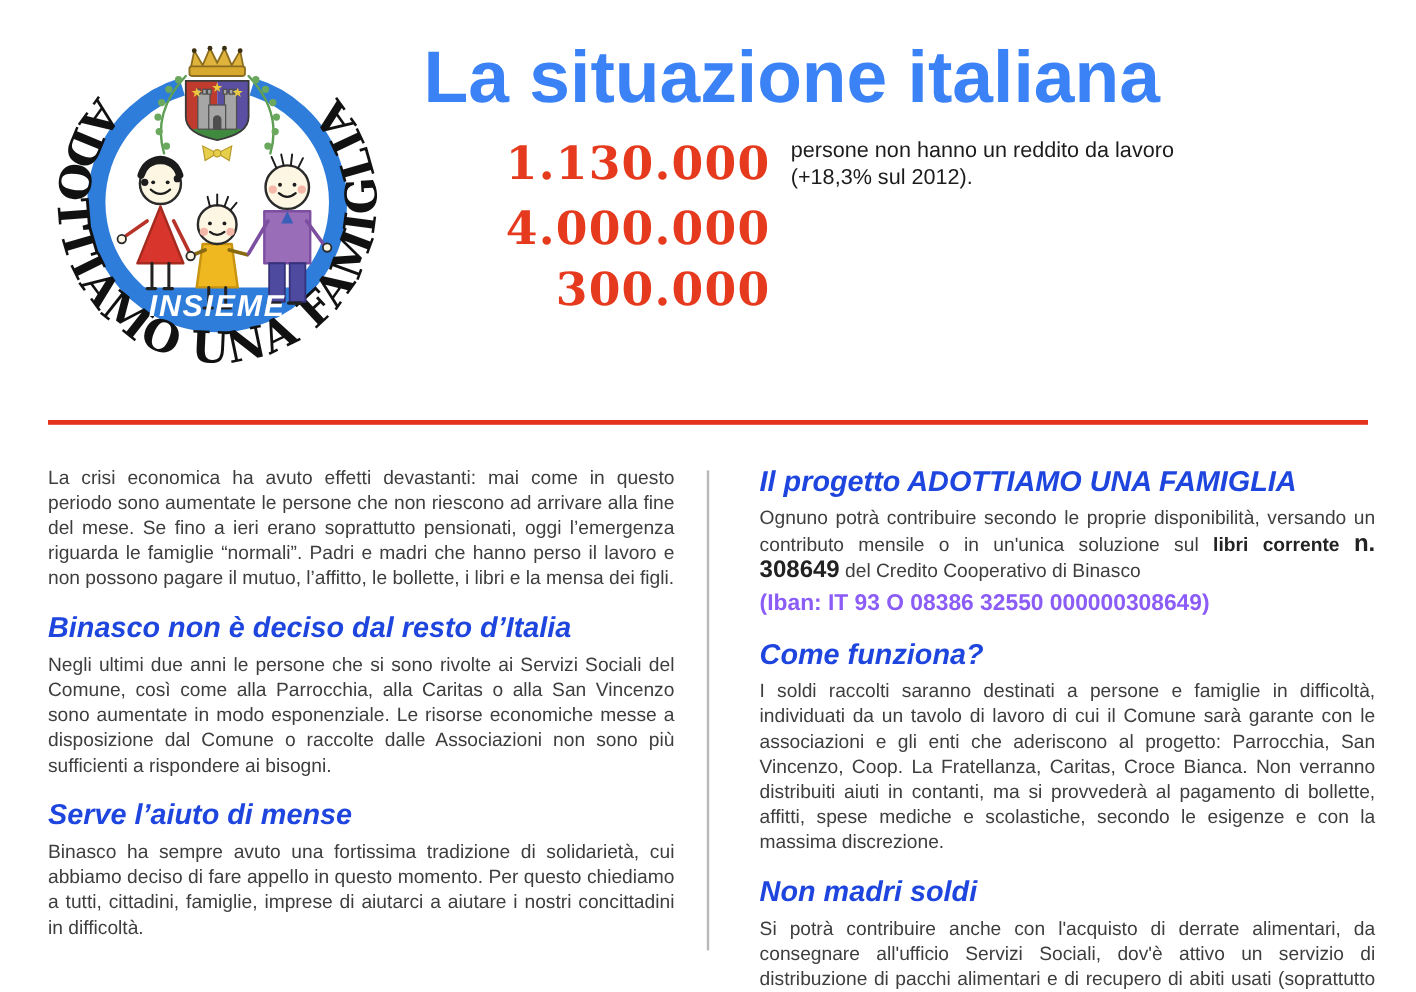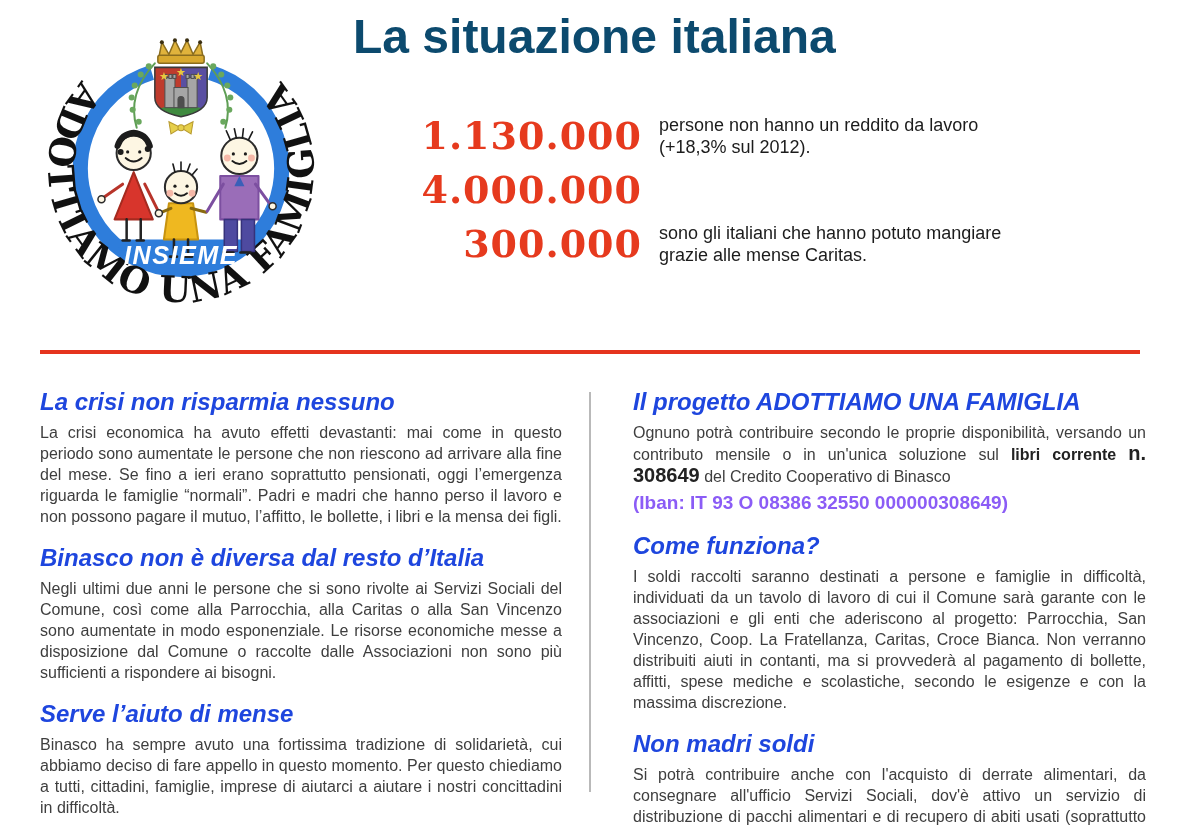--- a/index.html
+++ b/index.html
@@ -7,23 +7,23 @@
   body {
     width:1180px; height:827px; position:relative; overflow:hidden;
     background:#ffffff;
     font-family:"Liberation Sans", sans-serif;
     -webkit-font-smoothing:antialiased;
   }
   
   .logo { position:absolute; left:30px; top:4px; width:302px; height:316px; }
   
   .title {
-    position:absolute; left:353px; top:12px;
-    font-size:48px; line-height:1.05; font-weight:bold;
-    color:#0c4a6e; letter-spacing:0px; white-space:nowrap;
+    position:absolute; left:353px; top:32px;
+    font-size:61px; line-height:1.05; font-weight:bold;
+    color:#3b82f6; letter-spacing:0px; white-space:nowrap;
   }
   .stats { position:absolute; left:350px; top:114px; }
   .stat-row { display:flex; align-items:center; margin-bottom:13px; }
   .stat-value {
     width:292px; text-align:right;
     font-family:"DejaVu Serif", serif; font-weight:bold;
     font-size:38px; line-height:1.0; color:#e63a1e; letter-spacing:1px;
     white-space:nowrap;
   }
   .stat-desc {
@@ -213,35 +213,32 @@
   <div class="stat-row">
     <div class="stat-value">1.130.000</div>
     <div class="stat-desc">persone non hanno un reddito da lavoro
 (+18,3% sul 2012).</div>
   </div>
   <div class="stat-row">
     <div class="stat-value">4.000.000</div>
   </div>
   <div class="stat-row">
     <div class="stat-value">300.000</div>
-    <div class="stat-desc">sono gli italiani che hanno potuto mangiare
-grazie alle mense Caritas.</div>
   </div>
 </div>
 
 <div class="divider"></div>
 <div class="col-sep"></div>
 
 <div class="col col-left">
   <section>
-    <h2>La crisi non risparmia nessuno</h2>
     <p class="body-text">La crisi economica ha avuto effetti devastanti: mai come in questo periodo sono aumentate le persone che non riescono ad arrivare alla fine del mese. Se fino a ieri erano soprattutto pensionati, oggi l’emergenza riguarda le famiglie “normali”. Padri e madri che hanno perso il lavoro e non possono pagare il mutuo, l’affitto, le bollette, i libri e la mensa dei figli.</p>
   </section>
   <section>
-    <h2>Binasco non è diversa dal resto d’Italia</h2>
+    <h2>Binasco non è deciso dal resto d’Italia</h2>
     <p class="body-text">Negli ultimi due anni le persone che si sono rivolte ai Servizi Sociali del Comune, così come alla Parrocchia, alla Caritas o alla San Vincenzo sono aumentate in modo esponenziale. Le risorse economiche messe a disposizione dal Comune o raccolte dalle Associazioni non sono più sufficienti a rispondere ai bisogni.</p>
   </section>
   <section>
     <h2>Serve l’aiuto di mense</h2>
     <p class="body-text">Binasco ha sempre avuto una fortissima tradizione di solidarietà, cui abbiamo deciso di fare appello in questo momento. Per questo chiediamo a tutti, cittadini, famiglie, imprese di aiutarci a aiutare i nostri concittadini in difficoltà.</p>
   </section>
 </div>
 
 <div class="col col-right">
   <section>

